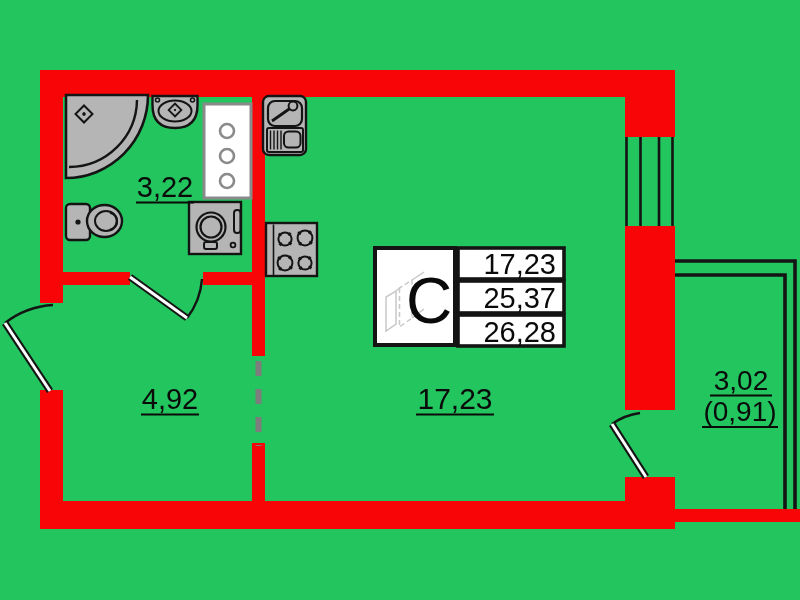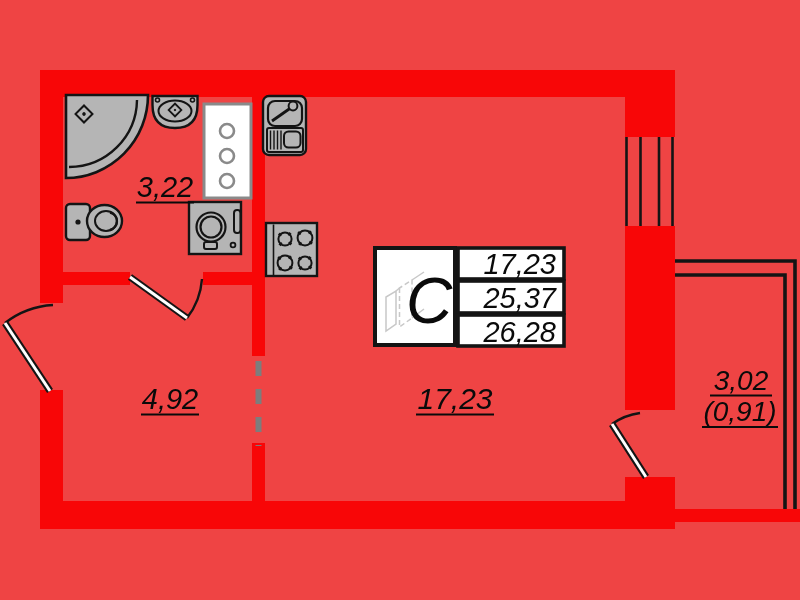--- a/index.html
+++ b/index.html
@@ -1,16 +1,16 @@
 <!DOCTYPE html>
 <html><head>
 <meta charset="utf-8">
 <style>
   html,body{margin:0;padding:0;background:#ffffff;}
-  #stage{position:relative;width:800px;height:600px;background:#ef4444;overflow:hidden;font-style:italic;}
+  #stage{position:relative;width:800px;height:600px;background:#22c55e;overflow:hidden;}
   svg{display:block;}
   .wall{fill:#f80607;stroke:none;}
   .blk{stroke:#141414;}
   .fix{fill:#b5b5b5;stroke:#141414;}
   .nofill{fill:none;}
   .lbl{font-family:"Liberation Sans",sans-serif;font-size:29px;fill:#0a0a0a;}
   .lbl-sm{font-family:"Liberation Sans",sans-serif;font-size:28px;fill:#0a0a0a;}
   .stamp-letter{font-family:"Liberation Sans",sans-serif;font-size:64px;fill:#0a0a0a;}
   .stamp-num{font-family:"Liberation Sans",sans-serif;font-size:29px;fill:#0a0a0a;}
   .underline{stroke:#0a0a0a;stroke-width:2.2;}

